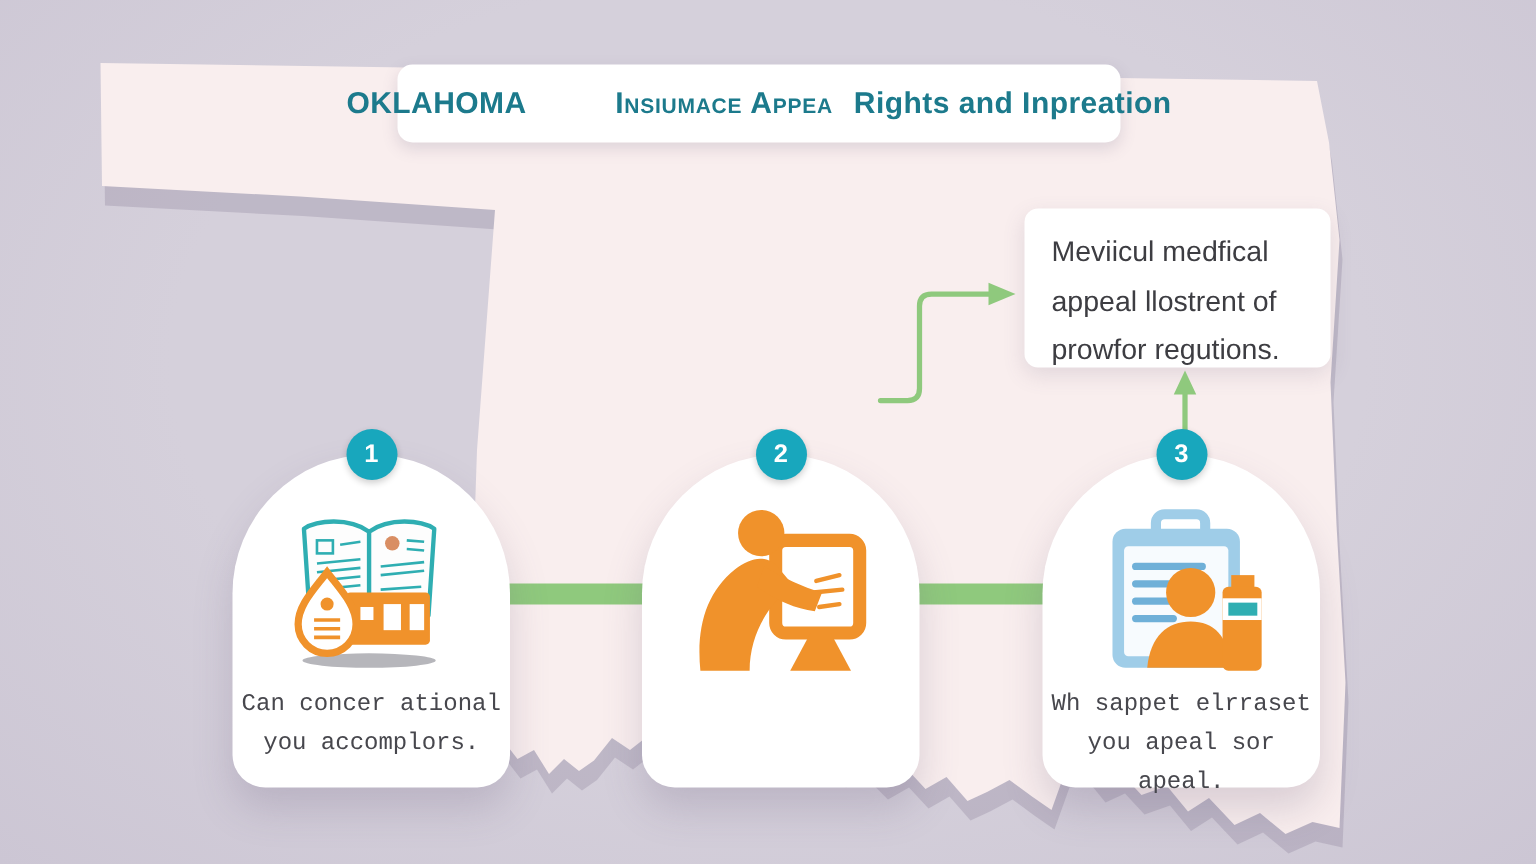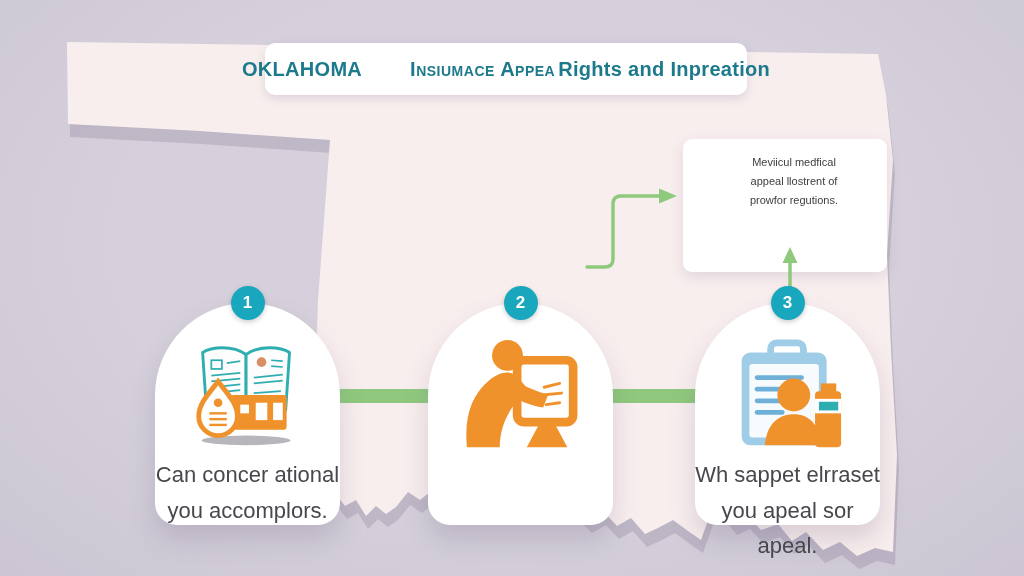--- a/index.html
+++ b/index.html
@@ -14,52 +14,52 @@
     width:1024px;height:576px;overflow:hidden;position:relative;
     font-family:"Liberation Sans", sans-serif;
     background: radial-gradient(ellipse at 50% 42%, var(--background) 55%, #CCC6D4 100%);
   }
   .layer{position:absolute;left:0;top:0;width:1024px;height:576px;}
 
   .title-banner{
     position:absolute;left:265px;top:43px;width:482px;height:52px;
     background:var(--card);border-radius:10px;
     box-shadow:0 4px 10px rgba(104,92,125,.18);
-    display:flex;align-items:center;justify-content:center;gap:3px;
+    display:flex;align-items:center;justify-content:center;gap:14px;
     color:var(--title-text);font-size:20px;font-weight:600;letter-spacing:.3px;
     white-space:nowrap;
   }
   .title-middle{font-variant:small-caps;letter-spacing:.5px;margin-left:45px;}
 
   .callout-box{
-    position:absolute;left:683px;top:139px;width:204px;height:133px;
+    position:absolute;left:683px;top:139px;width:204px;height:106px;
     background:var(--card);border-radius:9px;
     box-shadow:0 5px 14px rgba(104,92,125,.16);
     padding:14px 0 0 18px;
-    font-size:11px;line-height:1.72;color:#3D3D42;text-align:center;
+    font-size:19px;line-height:1.72;color:#3D3D42;
   }
 
   .step-card{
     position:absolute;top:303px;width:185px;height:222px;
     background:var(--card);
     border-radius:93px 93px 22px 22px;
     box-shadow:0 14px 26px rgba(104,92,125,.22);
     text-align:center;
   }
   #card1{left:155px;} #card2{left:428px;} #card3{left:695px;}
   .badge{
     position:absolute;top:-17px;left:50%;transform:translateX(-50%);
     width:34px;height:34px;border-radius:50%;
     background:var(--badge-teal);color:#fff;
     font-size:17px;font-weight:bold;
     display:flex;align-items:center;justify-content:center;
     box-shadow:0 2px 5px rgba(0,0,0,.2);
   }
   .icon-wrap{margin-top:30px;height:124px;display:flex;align-items:center;justify-content:center;}
-  .caption{font-size:22px;line-height:1.62;color:var(--body-text);}
+  .caption{font-size:16px;line-height:1.62;color:var(--body-text);font-family:Liberation Mono, monospace;}
 </style>
 </head>
 <body>
 
 <svg class="layer" viewBox="0 0 1024 576">
   <path transform="translate(2,13)" fill="rgba(122,110,138,0.25)" d="M67,42 L878,54 L886,95 L893,160 L887,255 L891,350 L897,455 L893,552
        L875,548 L857,556 L840,542 L823,550 L806,532 L792,541 L778,524 L761,530 L748,516 L735,522
        L722,506 L711,512 L701,540 L688,531 L673,520 L658,528 L645,534 L631,518 L617,526 L604,512
        L590,520 L576,506 L562,512 L548,500 L533,508 L519,497 L505,504 L490,494 L476,500 L462,491
        L448,497 L434,489 L420,500 L408,492 L396,507 L386,514 L376,506 L366,516 L356,500 L345,506

